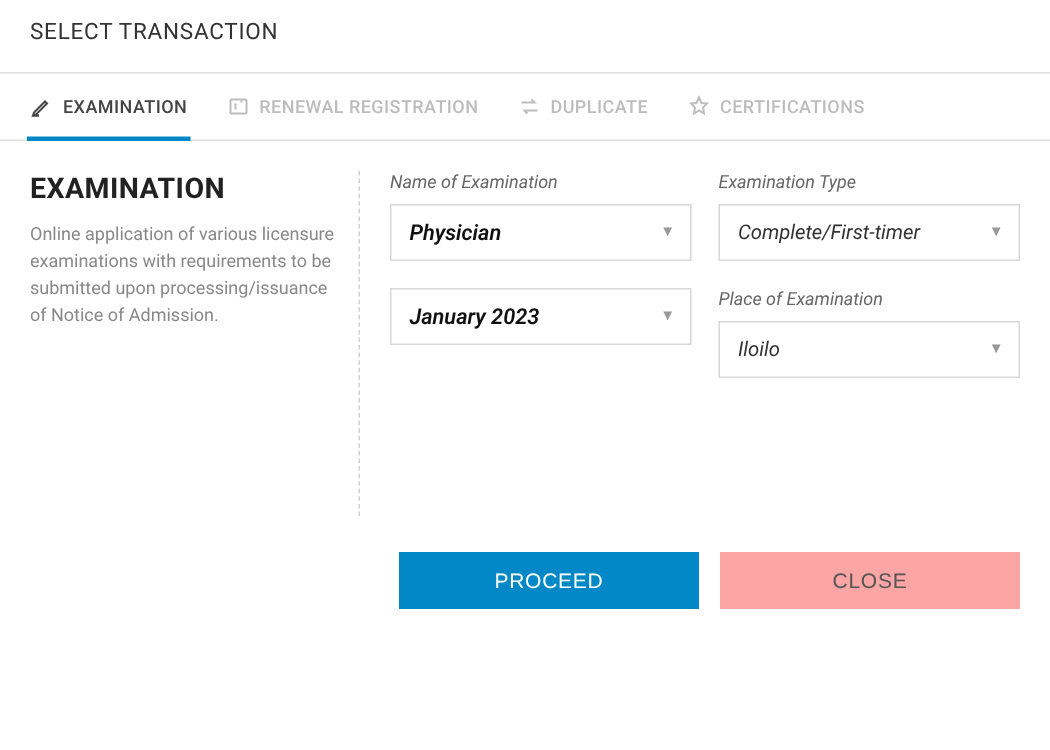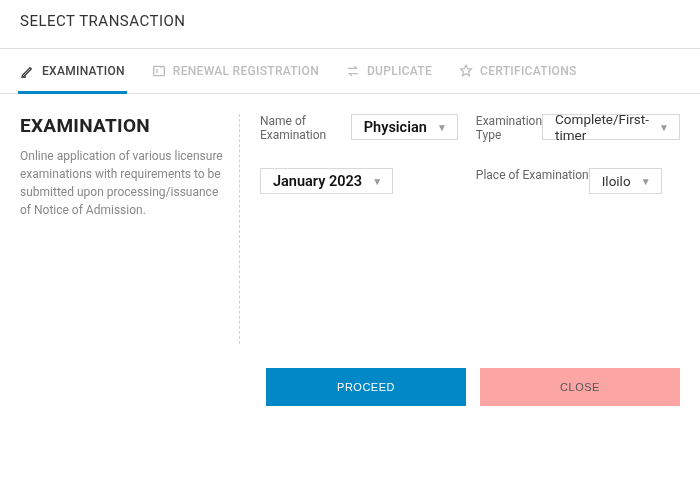--- a/index.html
+++ b/index.html
@@ -76,31 +76,31 @@
       line-height: 1.5;
       color: #888;
     }
     .right-col {
       flex: 1;
       display: grid;
       grid-template-columns: 1fr 1fr;
       gap: 18px 18px;
       align-content: start;
     }
-    .field { display: flex; flex-direction: row; }
+    .field { display: flex; flex-direction: column; font-style: italic; }
     .field-label {
       font-size: 12px;
       color: #666;
       margin-bottom: 8px;
     }
     .select {
       position: relative;
       border: 1px solid #d8d8d8;
       background: #fff;
-      height: 26px;
+      height: 38px;
       display: flex;
       align-items: center;
       padding: 0 30px 0 12px;
       font-size: 13.5px;
       color: #333;
       cursor: pointer;
     }
     .select.bold-val { font-weight: 600; font-size: 14.5px; color: #111; }
     .select .caret {
       position: absolute;
@@ -113,21 +113,21 @@
     .footer {
       display: flex;
       justify-content: flex-end;
       gap: 14px;
       padding: 14px 20px 0 20px;
     }
     .btn {
       min-width: 200px;
       height: 38px;
       border: none;
-      font-size: 11px;
+      font-size: 14px;
       font-weight: 500;
       letter-spacing: 0.5px;
       cursor: pointer;
       display: inline-flex;
       align-items: center;
       justify-content: center;
     }
     .btn-primary { background: #0288c7; color: #fff; }
     .btn-secondary { background: #fca5a5; color: #555; }
     svg { width: 100%; height: 100%; display: block; }

